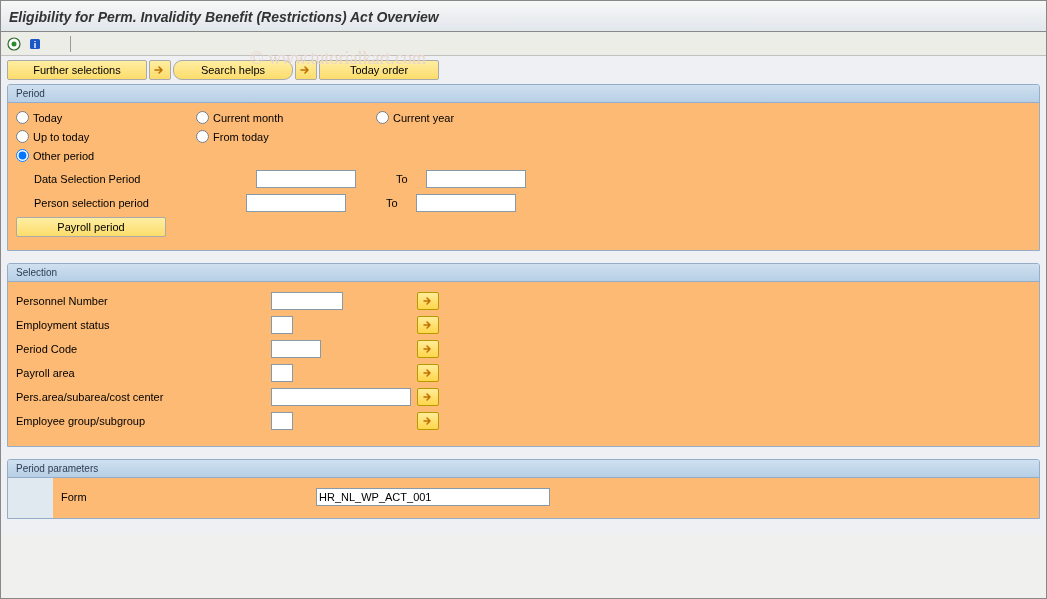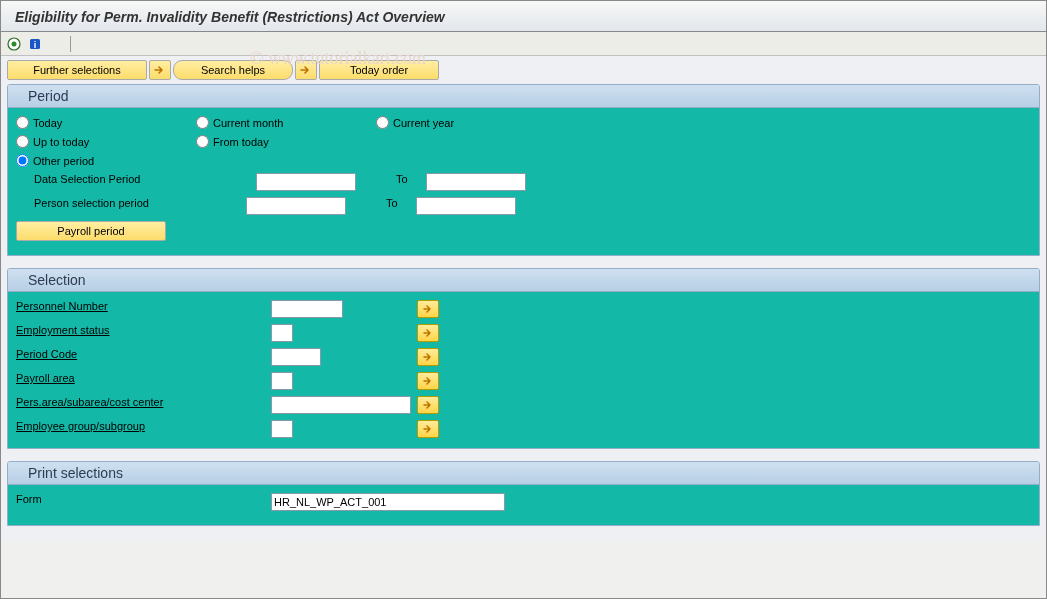--- a/index.html
+++ b/index.html
@@ -7,21 +7,21 @@
       font-family: Arial, sans-serif;
       font-size: 11px;
       background: #f0f0ee;
       width: 1047px;
       height: 599px;
       overflow: hidden;
       border: 1px solid #888;
     }
     .title-bar {
       background: linear-gradient(to bottom, #f7f7f7, #e2e7ec);
-      padding: 8px 10px 6px 14px;
+      padding: 8px 10px 6px 8px;
       font-size: 14px;
       font-weight: bold;
       font-style: italic;
       color: #333;
       border-bottom: 1px solid #888;
     }
     .toolbar {
       background: #ecede6;
       padding: 3px 4px;
       height: 24px;
@@ -71,40 +71,41 @@
     .yellow-btn.small { min-width: 22px; padding: 0; width: 22px; }
     .panel {
       border: 1px solid #94aec9;
       border-radius: 3px 3px 0 0;
       margin-bottom: 12px;
       background: #e0e8f0;
       overflow: hidden;
     }
     .panel-header {
       background: linear-gradient(to bottom,#cfe0f0,#b7cfe5);
-      padding: 3px 20px;
-      font-size: 14px;
+      padding: 3px 8px;
+      font-size: 10px;
       color: #2b3d52;
       border-bottom: 1px solid #94aec9;
     }
     .panel-body {
       padding: 8px 8px 10px 8px;
-      background: #14b8a6;
+      background: #fdba74;
     }
     .radio-grid {
       display: grid;
       grid-template-columns: 180px 180px 180px;
       row-gap: 6px;
       margin-bottom: 6px;
     }
     .radio-item { display: flex; align-items: center; gap: 4px; }
     .radio-item input { margin: 0; }
     .indent { margin-left: 18px; }
     .form-row {
       display: flex;
+      align-items: center;
       height: 22px;
       margin-bottom: 2px;
     }
     .lbl { width: 240px; }
     .selection .lbl, .print .lbl { width: 255px; }
     input[type="text"].txt {
       border: 1px solid #89a;
       background: #fff;
       height: 18px;
       padding: 0 2px;
@@ -120,22 +121,22 @@
       width: 22px; height: 18px;
       background: linear-gradient(to bottom, #ffec99, #ffd54a);
       border: 1px solid #b59a00;
       border-radius: 2px;
       display: flex; align-items: center; justify-content: center;
       cursor: pointer;
       margin-left: 4px;
     }
     .yellow-sq svg, .arrow-yellow svg { display:block; }
     .sel-body .form-row { height: 22px; }
-    .selection .panel-body { padding-bottom: 4px; text-decoration: underline; }
-    .print .panel-body { padding: 8px; }
+    .selection .panel-body { padding-bottom: 12px; }
+    .print .panel-body { padding: 8px; margin-left: 45px; }
     .watermark {
       position: absolute;
       top: 48px; left: 250px;
       color: #e8d6cc;
       font-size: 18px;
       pointer-events: none;
       font-family: Georgia, serif;
     }
   </style>
 </head>
@@ -292,21 +293,21 @@
         <span class="yellow-sq">
             <svg width="10" height="10">
               <path d="M1 5 L7 5 M4 2 L7 5 L4 8" stroke="#c07000" stroke-width="1.5" fill="none" stroke-linecap="round" stroke-linejoin="round"></path>
             </svg>
           </span>
       </div>
     </div>
   </div>
 
   <div class="panel print">
-    <div class="panel-header">Print selections</div>
+    <div class="panel-header">Period parameters</div>
     <div class="panel-body">
       <div class="form-row">
         <span class="lbl">Form</span>
         <input type="text" class="txt w190" value="HR_NL_WP_ACT_001" style="">
       </div>
     </div>
   </div>
 
 </div>
 

